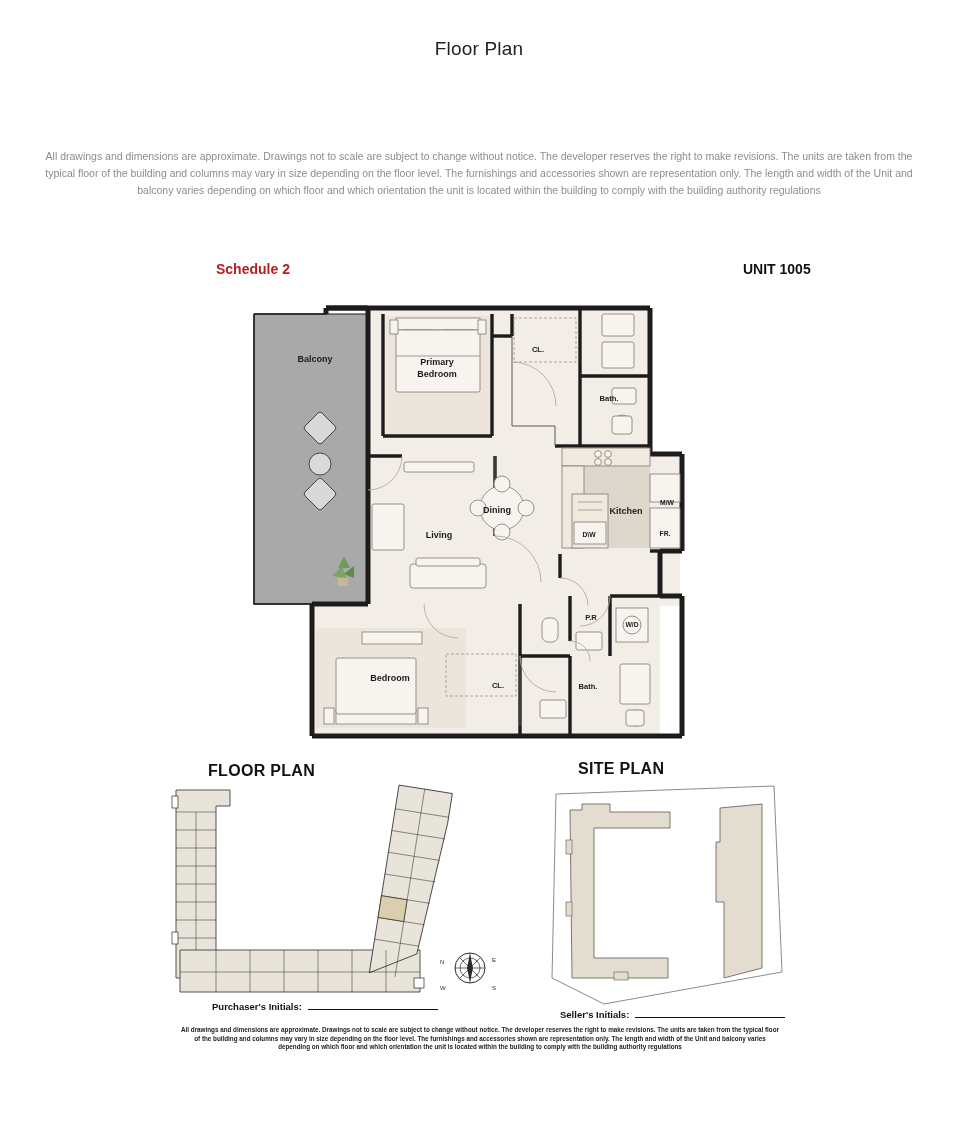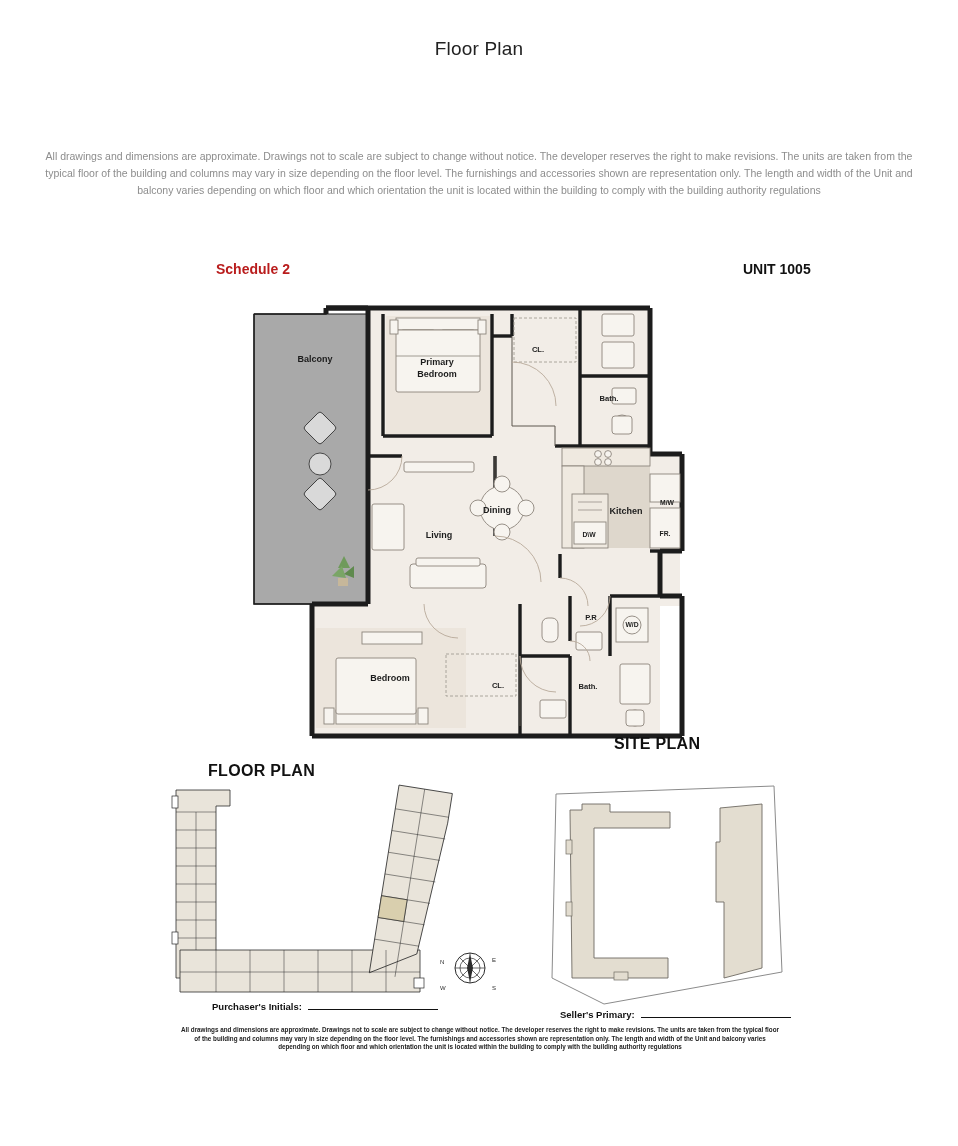--- a/index.html
+++ b/index.html
@@ -63,21 +63,21 @@
   #plan-wrap svg { display:block; }
 
   .section-head {
     position: absolute;
     font-size: 16px;
     font-weight: bold;
     color: #111;
     letter-spacing: 0.3px;
   }
   #floorplan-head { top: 762px; left: 208px; }
-  #siteplan-head  { top: 735px; left: 578px; margin-left: 36px; }
+  #siteplan-head  { top: 760px; left: 578px; }
 
   #keyplan-wrap {
     position: absolute;
     left: 170px;
     top: 782px;
     width: 330px;
     height: 230px;
   }
   #compass-wrap {
     position: absolute;
@@ -444,16 +444,16 @@
     <rect x="66" y="190" width="14" height="8"></rect>
   </g>
 </svg>
 </div>
 
 <div class="initials" id="purchaser-initials">
   <span>Purchaser's Initials:</span><span class="initial-line"></span>
 </div>
 
 <div class="initials" id="seller-initials">
-  <span>Seller's Primary:</span><span class="initial-line"></span>
+  <span>Seller's Initials:</span><span class="initial-line"></span>
 </div>
 
 <div class="disclaimer-bottom">All drawings and dimensions are approximate. Drawings not to  scale  are subject to change without notice. The developer reserves the right to make revisions. The units are taken from the typical floor of the building  and columns may vary in size depending on the floor level. The furnishings and accessories shown are representation only. The length and width of the Unit  and balcony varies depending on which floor and which orientation the unit is located within the building to comply with the building authority regulations</div>
 
 </body></html>

